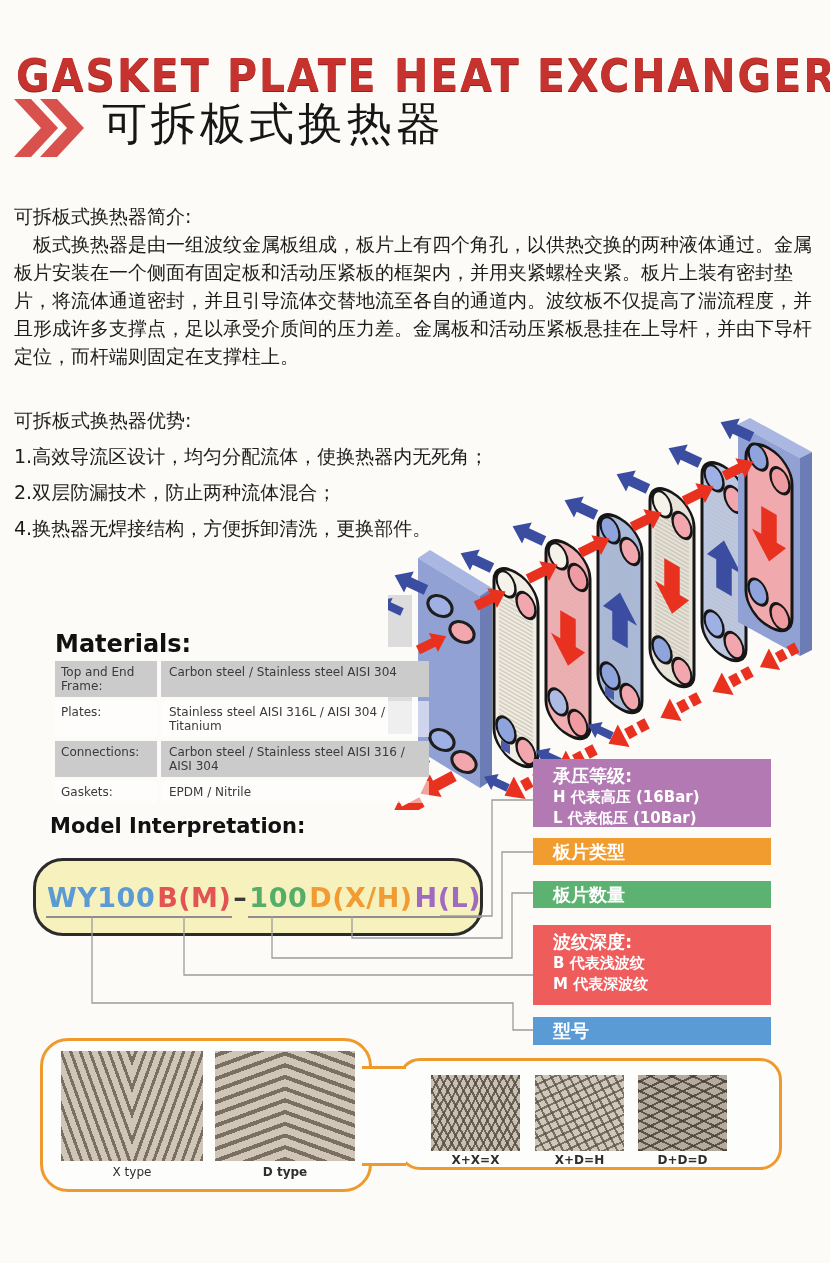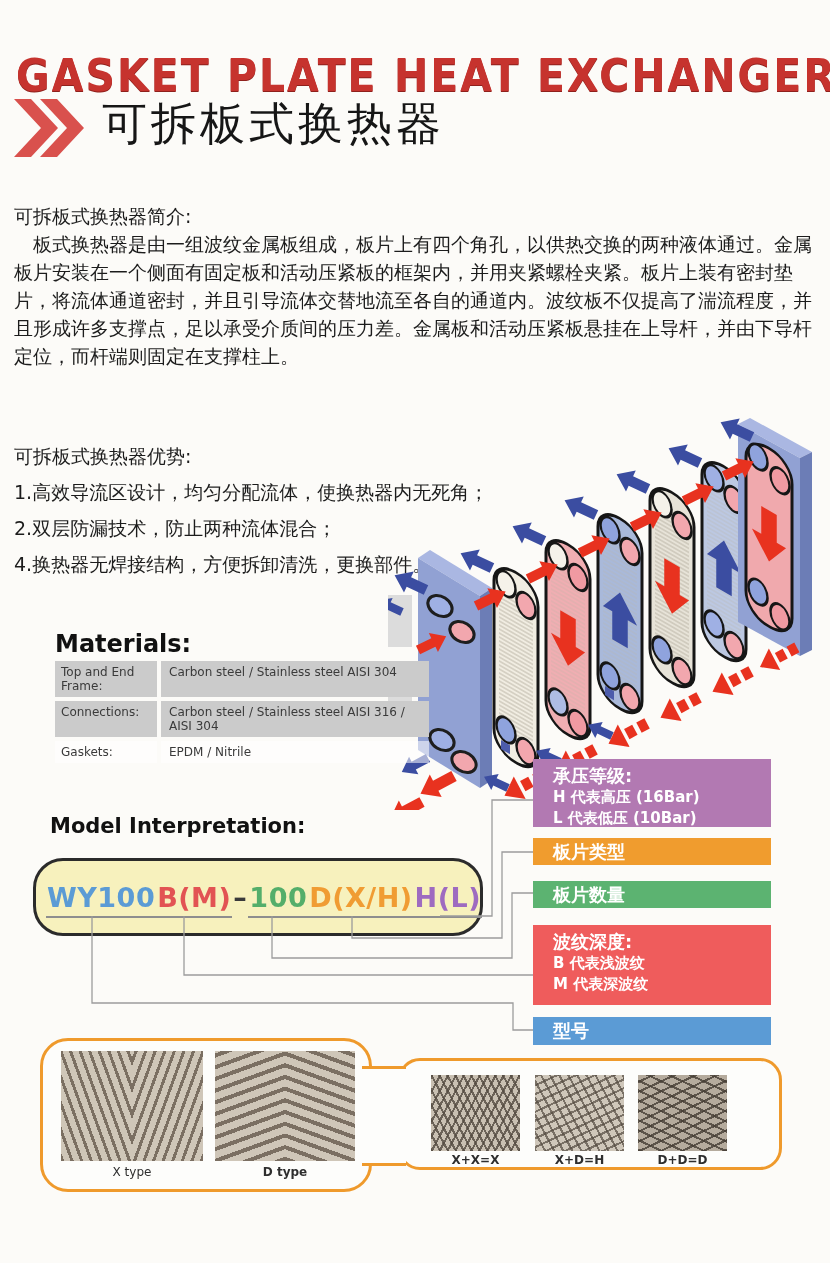--- a/index.html
+++ b/index.html
@@ -10,21 +10,21 @@
   
   .title-en{left:16px;top:50px;width:780px;font-size:41px;font-weight:800;letter-spacing:2px;
     color:#c6332e;transform:scaleY(1.08);transform-origin:left top;white-space:nowrap;
     text-shadow:0 1px 0 #8f201c;}
   .title-zh{left:102px;top:94px;font-size:45px;color:#161616;letter-spacing:4px;white-space:nowrap;}
   .chevron{left:14px;top:99px;}
 
   
   .textblock{left:14px;width:806px;color:#1c1c1c;font-size:19px;}
   .intro{top:202px;line-height:28px;}
-  .advant{top:402px;line-height:36px;margin-top:36px;}
+  .advant{top:402px;line-height:36px;}
   .tb-head{display:block;}
 
   
   .mat-head{left:55px;top:630px;font-size:24px;font-weight:bold;color:#111;}
   .mat-table{left:55px;top:661px;width:378px;font-size:12px;color:#3a3a3a;z-index:3;}
   .mat-row{display:flex;margin-bottom:4px;}
   .mat-label{width:102px;padding:4px 0 4px 6px;box-sizing:border-box;}
   .mat-value{width:268px;margin-left:4px;padding:4px 0 4px 8px;box-sizing:border-box;}
   .mat-row.shaded .mat-label,.mat-row.shaded .mat-value{background:#cbcbcb;}
   .mat-row.plain  .mat-label,.mat-row.plain  .mat-value{background:rgba(255,255,255,.55);}
@@ -218,20 +218,24 @@
       <use href="#arr" transform="translate(34,392) rotate(152) scale(1.1)"></use>
     </g>
   </svg>
 
   <div class="abs mat-head">Materials:</div>
   <div class="abs mat-table">
     <div class="mat-row shaded">
       <div class="mat-label">Top and End Frame:</div>
       <div class="mat-value">Carbon steel / Stainless steel AISI 304</div>
     </div>
+    <div class="mat-row plain">
+      <div class="mat-label">Plates:</div>
+      <div class="mat-value">Stainless steel AISI 316L / AISI 304 / Titanium</div>
+    </div>
     <div class="mat-row shaded">
       <div class="mat-label">Connections:</div>
       <div class="mat-value">Carbon steel / Stainless steel AISI 316 / AISI 304</div>
     </div>
     <div class="mat-row plain">
       <div class="mat-label">Gaskets:</div>
       <div class="mat-value">EPDM / Nitrile</div>
     </div>
   </div>
 

